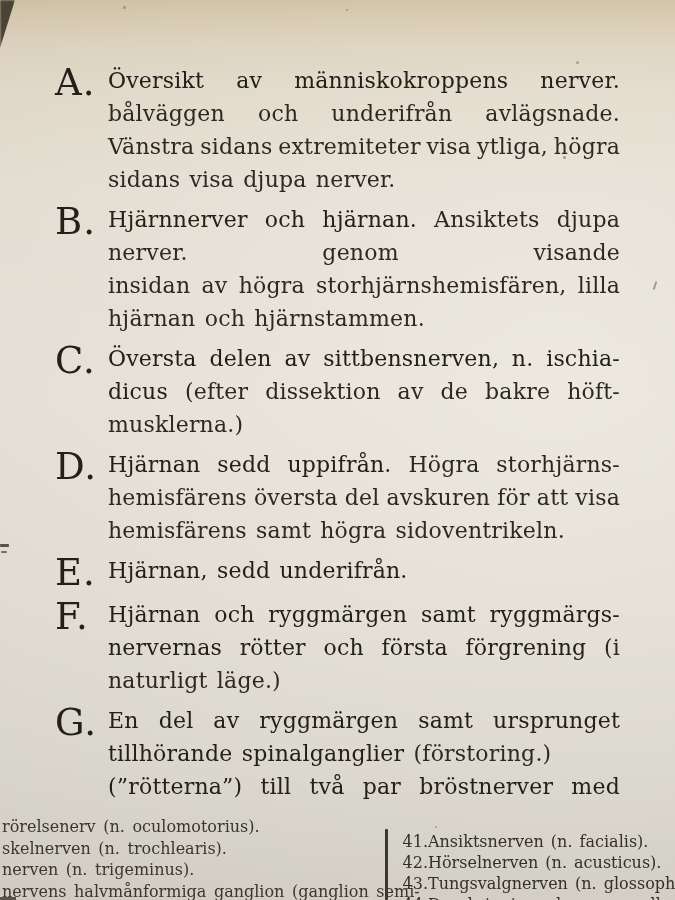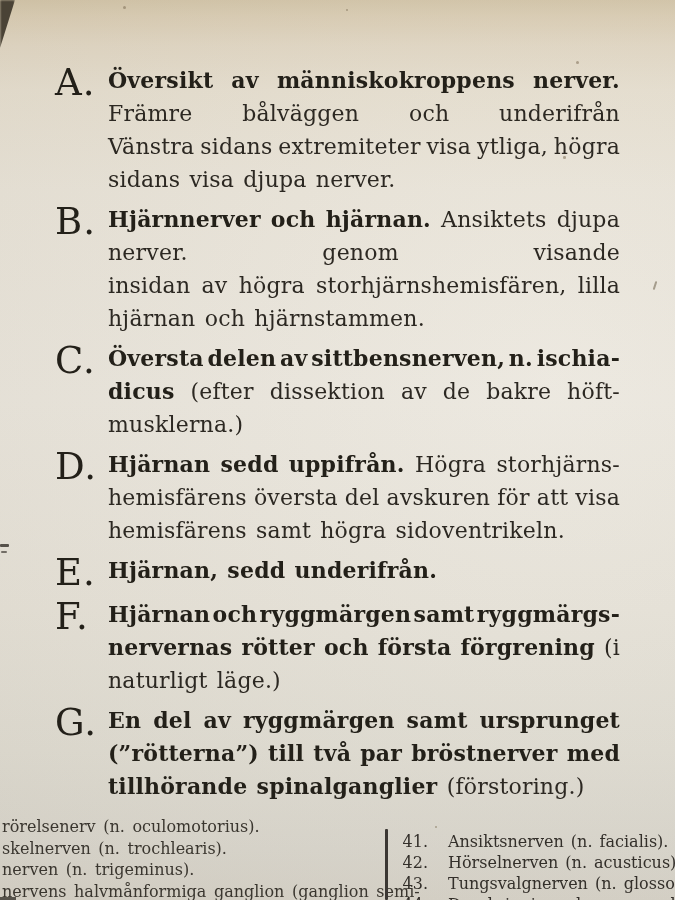--- a/index.html
+++ b/index.html
@@ -22,35 +22,35 @@
   .section{display:flex;margin-bottom:7px;}
   .letter{
     width:53px;flex:0 0 53px;font-size:37px;line-height:37px;
     letter-spacing:1px;color:var(--ink-bold,#232019);
   }
   .lines{width:512px;flex:0 0 512px;}
   .line{display:flex;height:33px;line-height:33px;font-size:22px;letter-spacing:0.2px;}
   .line.just{justify-content:space-between;}
   .line:not(.just){gap:0.42em;}
   .w{white-space:pre;}
-  .w.b{font-weight:700;color:var(--ink-bold,#232019);}
+  .w.b{font-weight:400;color:var(--ink-bold,#232019);}
   
   #footnote-left{
     position:absolute;left:2px;top:816px;width:380px;
     font-size:16px;line-height:21.5px;word-spacing:2.5px;
     color:#383membership43c;color:#38343c;
     white-space:nowrap;color:#3a362f;
   }
   #footnote-right{
     position:absolute;left:402px;top:831px;width:273px;
     font-size:16px;line-height:21px;color:#332f2a;
   }
   .fn-row{display:flex;white-space:nowrap;height:21px;}
   .fn-num{width:26px;flex:0 0 26px;text-align:right;}
-  .fn-text{word-spacing:2px;margin-left:20px;}
+  .fn-text{word-spacing:2px;}
   #column-divider-line{
     position:absolute;left:385px;top:829px;width:2.5px;height:71px;
     background:var(--divider,#3b3733);border-radius:1px;
   }
   
   #corner-shadow{
     position:absolute;left:0;top:0;width:15px;height:48px;
     background:var(--corner,#4a4336);
     clip-path:polygon(0 0,100% 0,0 100%);
     filter:blur(1.2px);
@@ -83,24 +83,24 @@
     <div class="section">
       <div class="letter">A.</div>
       <div class="lines">
         <div class="line just">
           <span class="w b">Översikt</span>
           <span class="w b">av</span>
           <span class="w b">människokroppens</span>
           <span class="w b">nerver.</span>
         </div>
         <div class="line just">
-          <span class="w">Främre</span>
           <span class="w">bålväggen</span>
           <span class="w">och</span>
           <span class="w">underifrån</span>
+          <span class="w">avlägsnade.</span>
         </div>
         <div class="line just">
           <span class="w">Vänstra</span>
           <span class="w">sidans</span>
           <span class="w">extremiteter</span>
           <span class="w">visa</span>
           <span class="w">ytliga,</span>
           <span class="w">högra</span>
         </div>
         <div class="line">
@@ -230,32 +230,32 @@
       <div class="letter">G.</div>
       <div class="lines">
         <div class="line just">
           <span class="w b">En</span>
           <span class="w b">del</span>
           <span class="w b">av</span>
           <span class="w b">ryggmärgen</span>
           <span class="w b">samt</span>
           <span class="w b">ursprunget</span>
         </div>
+        <div class="line">
+          <span class="w b">tillhörande</span>
+          <span class="w b">spinalganglier</span>
+          <span class="w">(förstoring.)</span>
+        </div>
         <div class="line just">
           <span class="w b">(”rötterna”)</span>
           <span class="w b">till</span>
           <span class="w b">två</span>
           <span class="w b">par</span>
           <span class="w b">bröstnerver</span>
           <span class="w b">med</span>
-        </div>
-        <div class="line">
-          <span class="w b">tillhörande</span>
-          <span class="w b">spinalganglier</span>
-          <span class="w">(förstoring.)</span>
         </div>
       </div>
     </div>
   </div>
 
 <div id="footnote-left" class="soft">
     <div class="fn-line">rörelsenerv (n. oculomotorius).</div>
     <div class="fn-line">skelnerven (n. trochlearis).</div>
     <div class="fn-line">nerven (n. trigeminus).</div>
     <div class="fn-line">nervens halvmånformiga ganglion (ganglion semi-</div>

